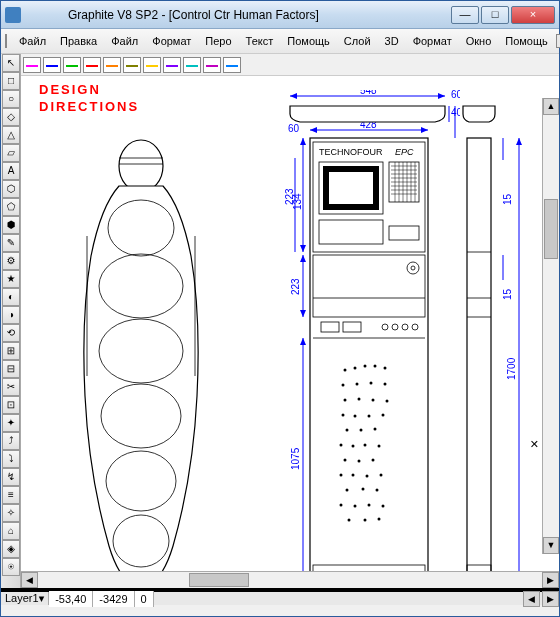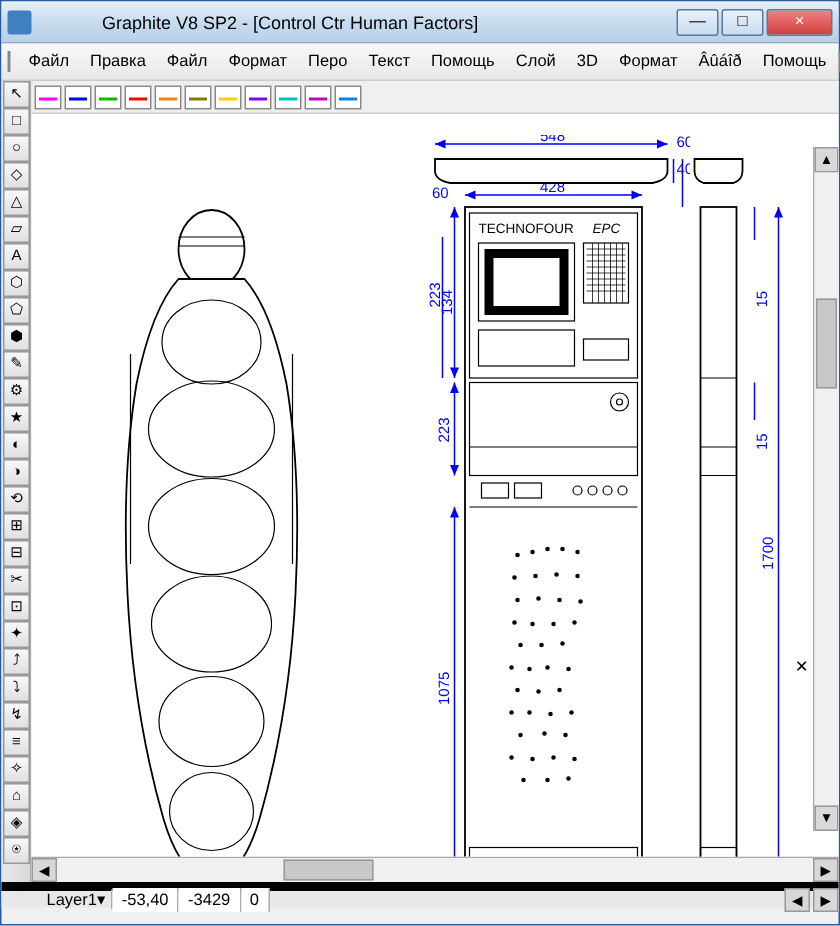--- a/index.html
+++ b/index.html
@@ -36,21 +36,21 @@
 .thin { stroke: #000; fill: none; stroke-width: 0.8; }
 .scroll-h { height: 17px; background: #e8e8e8; border-top: 1px solid #aaa; display: flex; }
 .scroll-h .sbtn { width: 17px; height: 16px; border: 1px solid #999; background: #d8d8d8; font-size: 9px; text-align: center; line-height: 14px; cursor: pointer; }
 .scroll-h .track { flex: 1; background: #f0f0f0; position: relative; }
 .scroll-h .thumb { position: absolute; left: 30%; width: 60px; height: 14px; top: 1px; background: #c8c8c8; border: 1px solid #999; cursor: pointer; }
 .scroll-v { position: absolute; right: 0; top: 22px; bottom: 17px; width: 17px; background: #e8e8e8; border-left: 1px solid #aaa; }
 .scroll-v .sbtn { width: 16px; height: 17px; border: 1px solid #999; background: #d8d8d8; font-size: 9px; text-align: center; line-height: 14px; cursor: pointer; }
 .scroll-v .track { position: absolute; top: 17px; bottom: 17px; left: 0; right: 0; background: #f0f0f0; }
 .scroll-v .thumb { position: absolute; top: 20%; height: 60px; width: 14px; left: 1px; background: #c8c8c8; border: 1px solid #999; cursor: pointer; }
 .x-marker { position: absolute; right: 20px; bottom: 120px; font-size: 11px; color: #000; }
-.bottombar { height: 17px; background: #e8e8e8; border-top: 6px solid #000000; display: flex; align-items: center; font-size: 11px; padding-left: 26px; }
+.bottombar { height: 17px; background: #e8e8e8; border-top: 4px solid #000000; display: flex; align-items: center; font-size: 11px; }
 .bottombar .cell { border-right: 1px solid #aaa; padding: 0 6px; height: 16px; line-height: 16px; background: #fff; }
 .layer-btn { padding: 0 4px; border-right: 1px solid #aaa; cursor: pointer; }
 .endbtn { width: 17px; height: 16px; border: 1px solid #999; background: #d8d8d8; font-size: 9px; text-align: center; line-height: 14px; cursor: pointer; margin-left: 2px; }
 </style>
 </head>
 <body>
 
 <div class="window">
   <div class="titlebar">
     <div class="app-icon"></div>
@@ -67,21 +67,21 @@
     <div class="menu-item">Файл</div>
     <div class="menu-item">Правка</div>
     <div class="menu-item">Файл</div>
     <div class="menu-item">Формат</div>
     <div class="menu-item">Перо</div>
     <div class="menu-item">Текст</div>
     <div class="menu-item">Помощь</div>
     <div class="menu-item">Слой</div>
     <div class="menu-item">3D</div>
     <div class="menu-item">Формат</div>
-    <div class="menu-item">Âûáîð</div>
+    <div class="menu-item">Окно</div>
     <div class="menu-item">Помощь</div>
     <div class="mdi-btns">
       <div class="mdi-btn">_</div>
 
     </div>
   </div>
 
 
   <div class="main">
     <div class="toolbar-left" id="toolbar-left">
@@ -147,20 +147,24 @@
           </div>
           <div class="pen" style="--c: #c000c0;">
             <span style="position:absolute;left:2px;top:7px;width:12px;height:2px;background:#c000c0"></span>
           </div>
           <div class="pen" style="--c: #0080ff;">
             <span style="position:absolute;left:2px;top:7px;width:12px;height:2px;background:#0080ff"></span>
           </div>
         </div>
 
       <div class="canvas">
+        <div class="design-label">
+          <div>DESIGN</div>
+          <div>DIRECTIONS</div>
+        </div>
 
         <svg class="figure" width="180" height="460">
           <ellipse class="outline" cx="90" cy="30" rx="22" ry="26"></ellipse>
           <line class="thin" x1="68" y1="22" x2="112" y2="22"></line>
           <line class="thin" x1="68" y1="28" x2="112" y2="28"></line>
           <path class="outline" d="M68 50 Q50 70 40 120 Q30 180 34 260 Q38 340 58 410 Q70 450 90 450 Q110 450 122 410 Q142 340 146 260 Q150 180 140 120 Q130 70 112 50 Z"></path>
           <line class="thin" x1="36" y1="100" x2="36" y2="240"></line>
           <line class="thin" x1="144" y1="100" x2="144" y2="240"></line>
           <ellipse class="thin" cx="90" cy="92" rx="33" ry="28"></ellipse>
           <ellipse class="thin" cx="90" cy="150" rx="42" ry="32"></ellipse>

